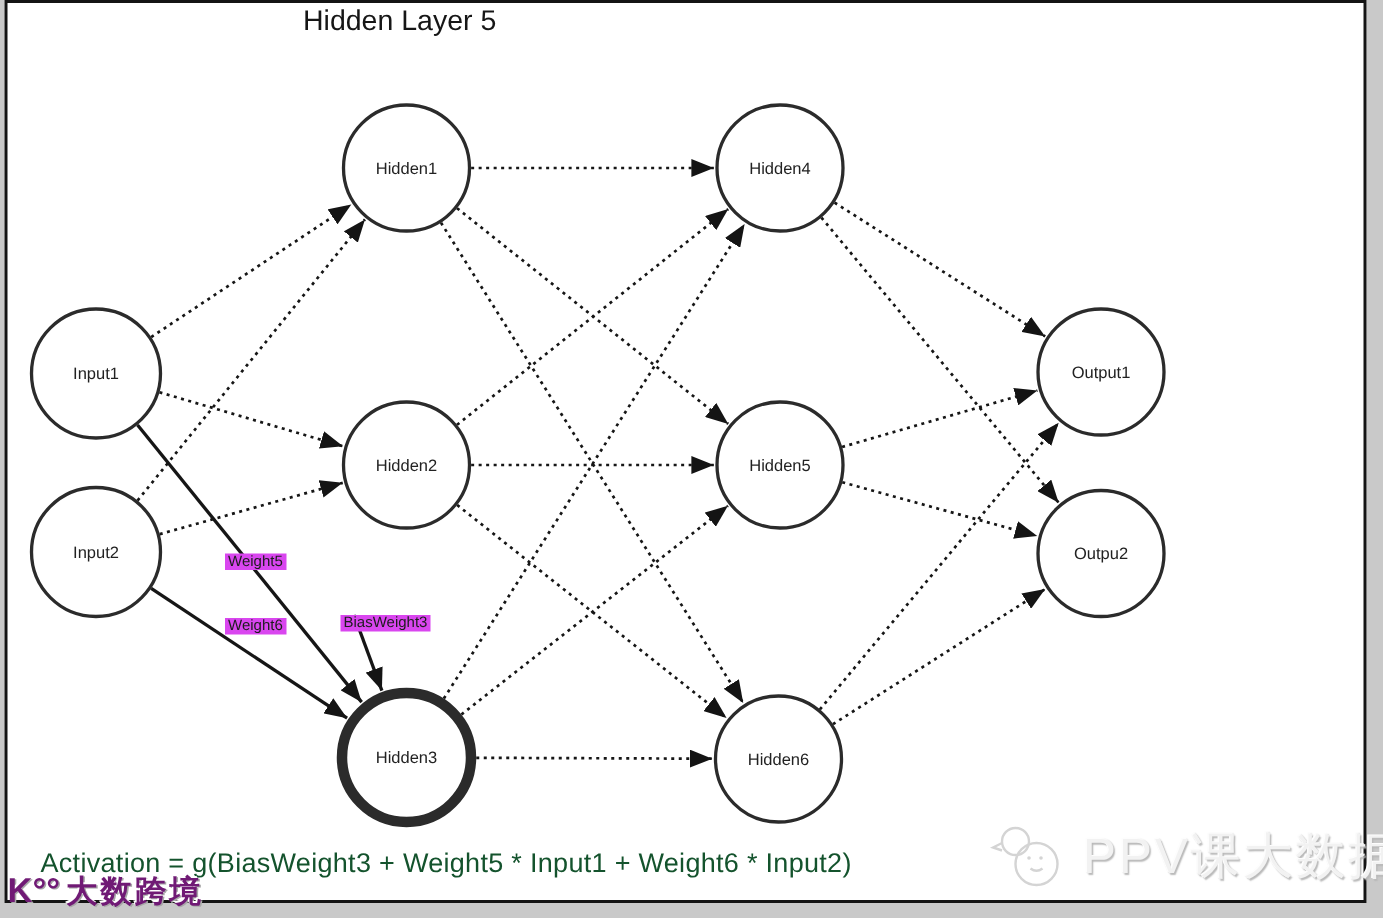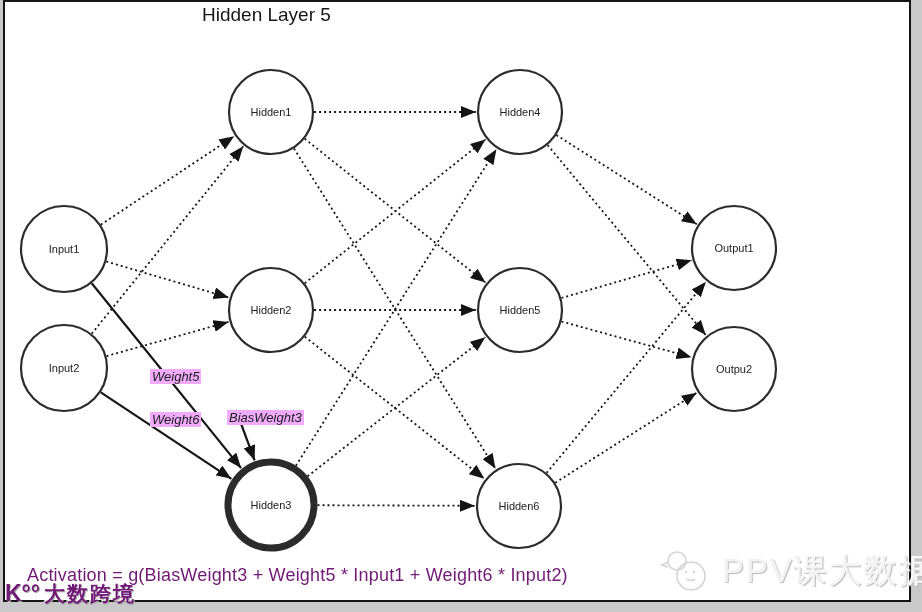--- a/index.html
+++ b/index.html
@@ -20,28 +20,28 @@
   .node-circle{fill:#ffffff;stroke:#2b2b2b;}
   .node-label{font-family:"Liberation Sans",sans-serif;font-size:11px;fill:#222;}
   .layer-title{
     position:absolute;font-size:19px;color:#161616;white-space:nowrap;
   }
   .t-hl1{left:202px;top:4px;}
   .t-hl2{left:451px;top:1px;}
   .t-il{left:13px;top:156px;font-size:20px;}
   .t-ol{left:674px;top:156px;font-size:20px;}
   .elabel{
-    position:absolute;font-size:13px;color:#1c1c1c;background:#f0abfc;
-    padding:0 2px;white-space:nowrap;font-style:italic;
+    position:absolute;font-size:10px;color:#1c1c1c;background:#d946ef;
+    padding:0 2px;white-space:nowrap;
   }
   .w5{left:150px;top:369px;}
   .w6{left:150px;top:412px;}
   .bw3{left:227px;top:410px;}
   .formula{
-    position:absolute;left:27px;top:565px;font-size:18px;color:#701a75;
+    position:absolute;left:27px;top:565px;font-size:18px;color:#14532d;
     white-space:nowrap;letter-spacing:0.2px;
   }
   .wm-left{
     position:absolute;left:5px;top:580px;white-space:nowrap;
     font-size:21px;font-weight:bold;letter-spacing:2px;
     color:#701a75;text-shadow:-1px -1px 0 #ffffff,1px 1px 0 #a8a8a8;text-align:right;
   }
   .wm-left .wm-logo{font-size:23px;letter-spacing:0;margin-right:4px;}
   .wm-right{
     position:absolute;left:660px;top:548px;white-space:nowrap;

